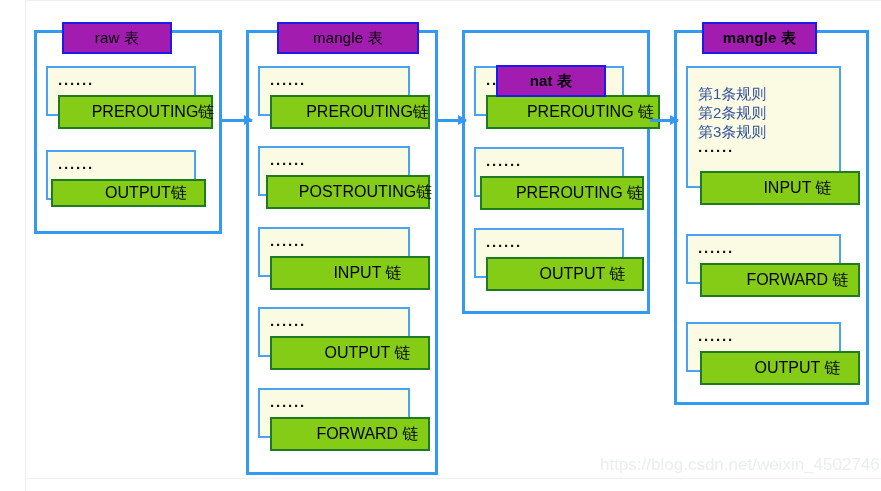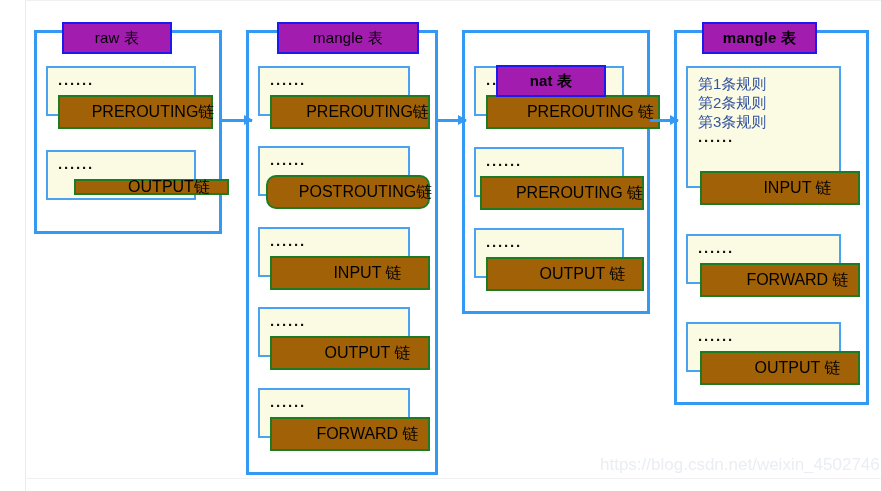--- a/index.html
+++ b/index.html
@@ -87,38 +87,38 @@
     color: #111111;
     font-size: 15px;
     font-weight: bold;
     letter-spacing: 1px;
     line-height: 1;
     white-space: nowrap;
   }
   .chain-card .rules {
     position: absolute;
     left: 10px;
-    top: 6px;
+    top: 16px;
     color: #35549f;
     font-size: 15px;
     line-height: 19px;
     white-space: nowrap;
   }
   .chain-card .rules-dots {
     color: #111111;
     font-weight: bold;
     letter-spacing: 1px;
     font-size: 15px;
     line-height: 18px;
   }
 
   .chain-box {
     position: absolute;
     border: 2px solid #1f7a24;
-    background: #a16207;
+    background: #84cc16;
     box-sizing: border-box;
     display: flex;
     align-items: center;
     justify-content: center;
     color: #000000;
     font-size: 16px;
     white-space: nowrap;
     z-index: 3;
     padding-left: 35px;
   }
@@ -171,21 +171,21 @@
   </div>
   <div class="chain-box" style="left:12px; top:29px; width:155px; height:34px;">
     <span>PREROUTING链</span>
   </div>
 </div>
 
 <div class="chain-group" style="left:46px; top:150px; width:176px; height:70px;">
   <div class="chain-card" style="width:150px; height:50px;">
     <span class="dots">······</span>
   </div>
-  <div class="chain-box" style="left:28px; top:29px; width:155px; height:16px;">
+  <div class="chain-box" style="left:5px; top:29px; width:155px; height:28px;">
     <span>OUTPUT链</span>
   </div>
 </div>
 
 <div class="arrow" style="left:222px; top:119px; width:30px;"></div>
 
 <div class="table-col" style="left:246px; top:30px; width:192px; height:445px;"></div>
 
 <div class="table-title" style="left:277px; top:22px; width:142px; height:32px;">
   <span>mangle 表</span>
@@ -197,21 +197,21 @@
   </div>
   <div class="chain-box" style="left:12px; top:29px; width:160px; height:34px;">
     <span>PREROUTING链</span>
   </div>
 </div>
 
 <div class="chain-group" style="left:258px; top:146px; width:180px; height:70px;">
   <div class="chain-card" style="width:152px; height:50px;">
     <span class="dots">······</span>
   </div>
-  <div class="chain-box" style="left:8px; top:29px; width:164px; height:34px;border-radius:10px;">
+  <div class="chain-box" style="left:8px; top:29px; width:164px; height:34px;">
     <span>POSTROUTING链</span>
   </div>
 </div>
 
 <div class="chain-group" style="left:258px; top:227px; width:180px; height:70px;">
   <div class="chain-card" style="width:152px; height:50px;">
     <span class="dots">······</span>
   </div>
   <div class="chain-box" style="left:12px; top:29px; width:160px; height:34px;">
     <span>INPUT 链</span>

